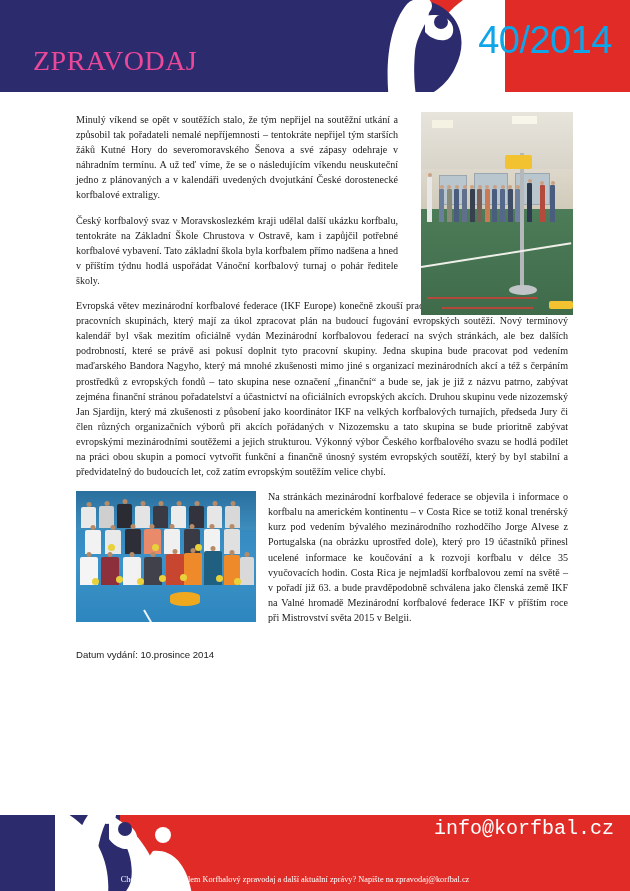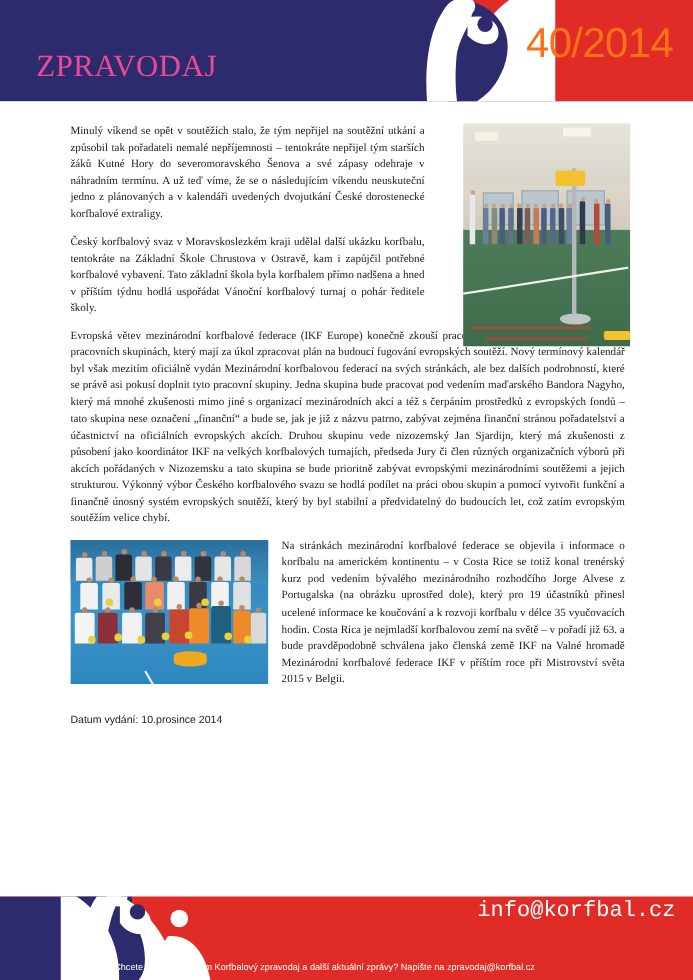--- a/index.html
+++ b/index.html
@@ -55,34 +55,34 @@
     position: absolute;
     left: 33px; top: 45px;
     color: #ec4899;
     font-family: Liberation Serif, serif;
     font-size: 28px;
     letter-spacing: 0.5px;
   }
   .header-issue {
     position: absolute;
     right: 18px; top: 19px;
-    color: #f97316;
+    color: #0ea5e9;
     font-family: "Liberation Sans", sans-serif;
     font-size: 38px;
     letter-spacing: -0.5px;
   }
 
   
   .article {
     position: absolute;
     top: 112px; left: 0;
     width: 630px;
   }
 
-  .col-wrap { padding: 0 62px 0 32px; margin-left: 32px; }
+  .col-wrap { padding: 0 62px 0 76px; }
 
   p.body-text {
     font-family: "Liberation Serif", serif;
     font-size: 10.1px;
     line-height: 15.1px;
     color: #1a1a1a;
     text-align: justify;
     margin-bottom: 10px;
   }
 
@@ -151,21 +151,21 @@
     color: #ffffff;
     font-family: "Liberation Sans", sans-serif;
     font-size: 20px;
   }
   .footer-tagline {
     position: absolute;
     left: 0; bottom: 7px;
     width: 590px;
     text-align: center;
     color: #ffffff;
-    font-family: Liberation Sans, sans-serif;
+    font-family: Liberation Serif, serif;
     font-size: 8.3px;
   }
 
   
   .ph { position: relative; width: 100%; height: 100%; }
   .gym-ceiling { position:absolute; left:0; top:0; width:100%; height:28%;
      background: linear-gradient(180deg,#e7e4dc 0%, #d8d4c9 100%); }
   .gym-wall { position:absolute; left:0; top:28%; width:100%; height:22%;
      background: linear-gradient(180deg,#ddd8cb 0%, #cfc9b9 100%); }
   .gym-floor { position:absolute; left:0; top:48%; width:100%; height:52%;

